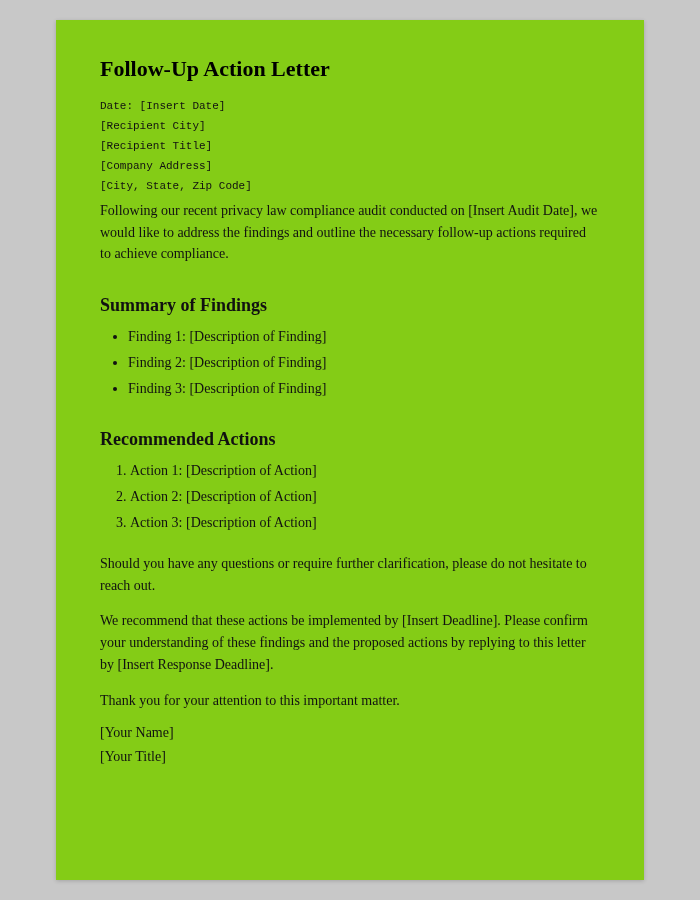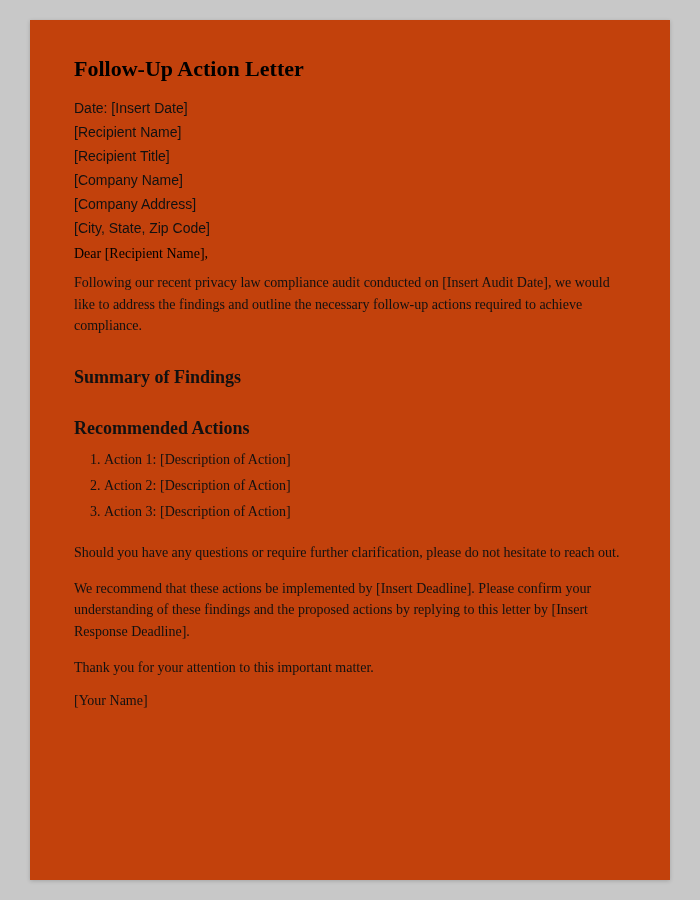--- a/index.html
+++ b/index.html
@@ -13,38 +13,38 @@
       min-height: 900px;
       background: #c8c8c8;
       display: flex;
       justify-content: center;
       align-items: flex-start;
       padding: 20px;
       font-family: Georgia, 'Times New Roman', serif;
     }
 
     .document {
-      background: #c2410c;
-      width: 640px;
+      background: #84cc16;
+      width: 588px;
       min-height: 860px;
       padding: 36px 44px 44px 44px;
       box-shadow: 0 1px 4px rgba(0,0,0,0.18);
     }
 
     .doc-title {
       font-size: 22px;
       font-weight: bold;
       margin-bottom: 18px;
       font-family: Georgia, serif;
     }
 
     .meta-line {
-      font-size: 14px;
+      font-size: 11px;
       margin-bottom: 8px;
-      font-family: Liberation Sans, sans-serif;
+      font-family: Liberation Mono, monospace;
       color: #111;
     }
 
     .salutation {
       font-size: 14px;
       margin-top: 10px;
       margin-bottom: 10px;
       font-family: Georgia, serif;
     }
 
@@ -99,41 +99,45 @@
     }
   </style>
 </head>
 <body>
 
 <div class="document">
 
   <div class="doc-title">Follow-Up Action Letter</div>
 
   <div class="meta-line">Date: [Insert Date]</div>
-  <div class="meta-line">[Recipient Name]</div>
+  <div class="meta-line">[Recipient City]</div>
   <div class="meta-line">[Recipient Title]</div>
-  <div class="meta-line">[Company Name]</div>
   <div class="meta-line">[Company Address]</div>
   <div class="meta-line">[City, State, Zip Code]</div>
 
-  <div class="salutation">Dear [Recipient Name],</div>
 
   <p class="body-paragraph">Following our recent privacy law compliance audit conducted on [Insert Audit Date], we would like to address the findings and outline the necessary follow-up actions required to achieve compliance.</p>
 
   <div class="section-heading">Summary of Findings</div>
+  <ul class="bullet-list">
+    <li>Finding 1: [Description of Finding]</li>
+    <li>Finding 2: [Description of Finding]</li>
+    <li>Finding 3: [Description of Finding]</li>
+  </ul>
 
   <div class="section-heading">Recommended Actions</div>
   <ol class="numbered-list">
     <li>Action 1: [Description of Action]</li>
     <li>Action 2: [Description of Action]</li>
     <li>Action 3: [Description of Action]</li>
   </ol>
 
   <p class="body-paragraph">Should you have any questions or require further clarification, please do not hesitate to reach out.</p>
 
   <p class="body-paragraph">We recommend that these actions be implemented by [Insert Deadline]. Please confirm your understanding of these findings and the proposed actions by replying to this letter by [Insert Response Deadline].</p>
 
   <p class="body-paragraph">Thank you for your attention to this important matter.</p>
 
 
   <div class="closing-line" style="margin-top: 8px;">[Your Name]</div>
+  <div class="closing-line">[Your Title]</div>
 
 </div>
 
 </body></html>

